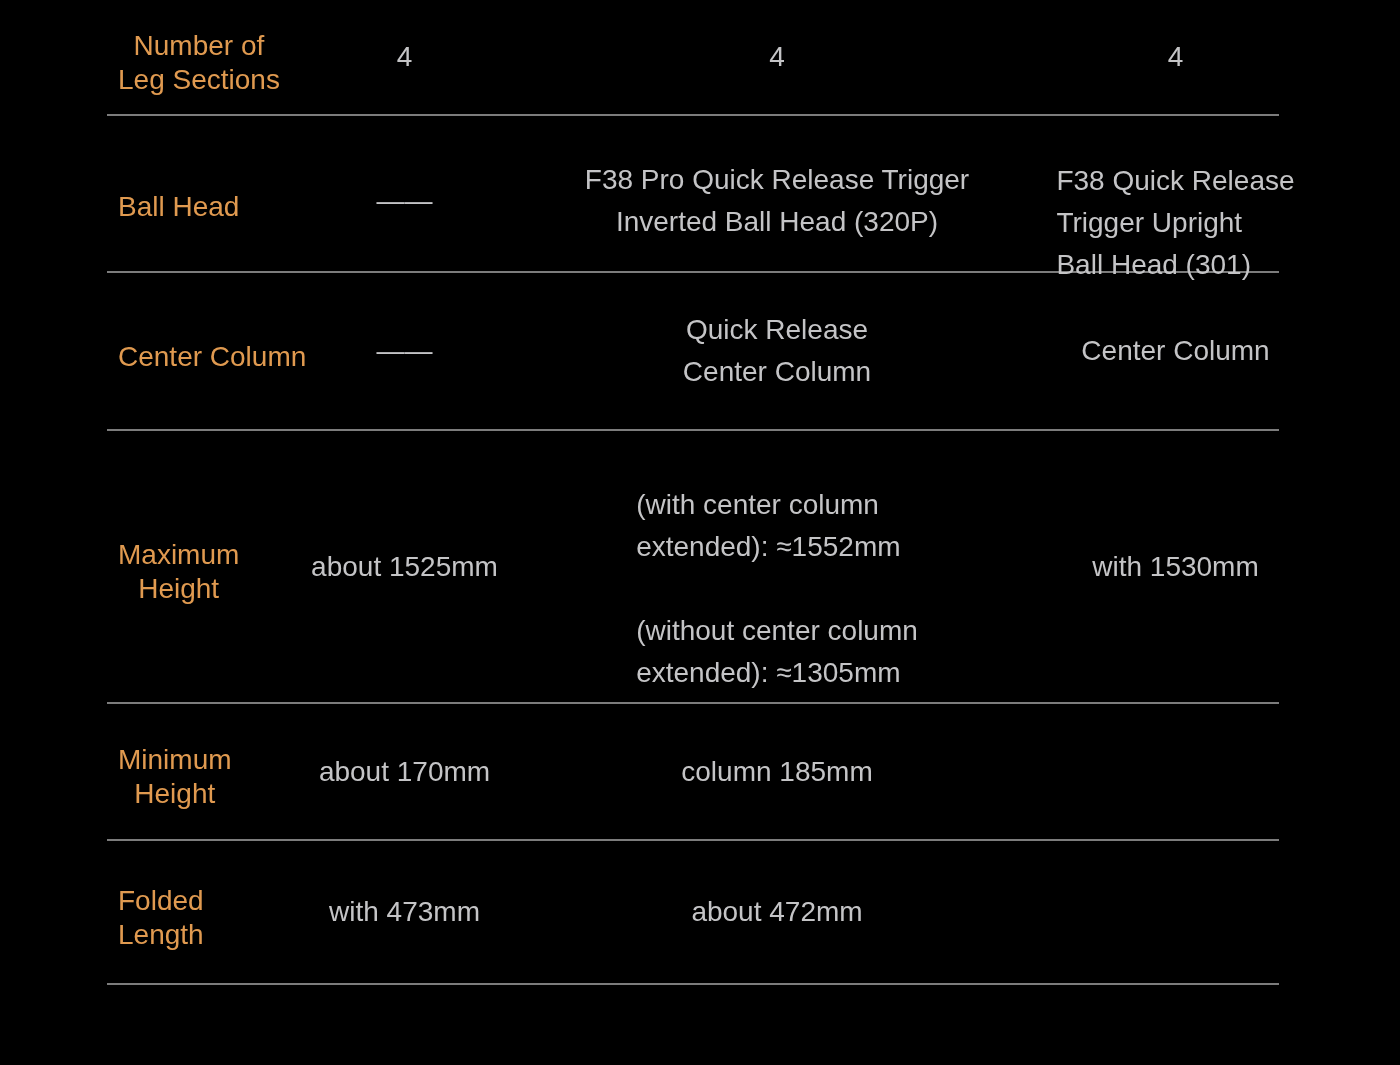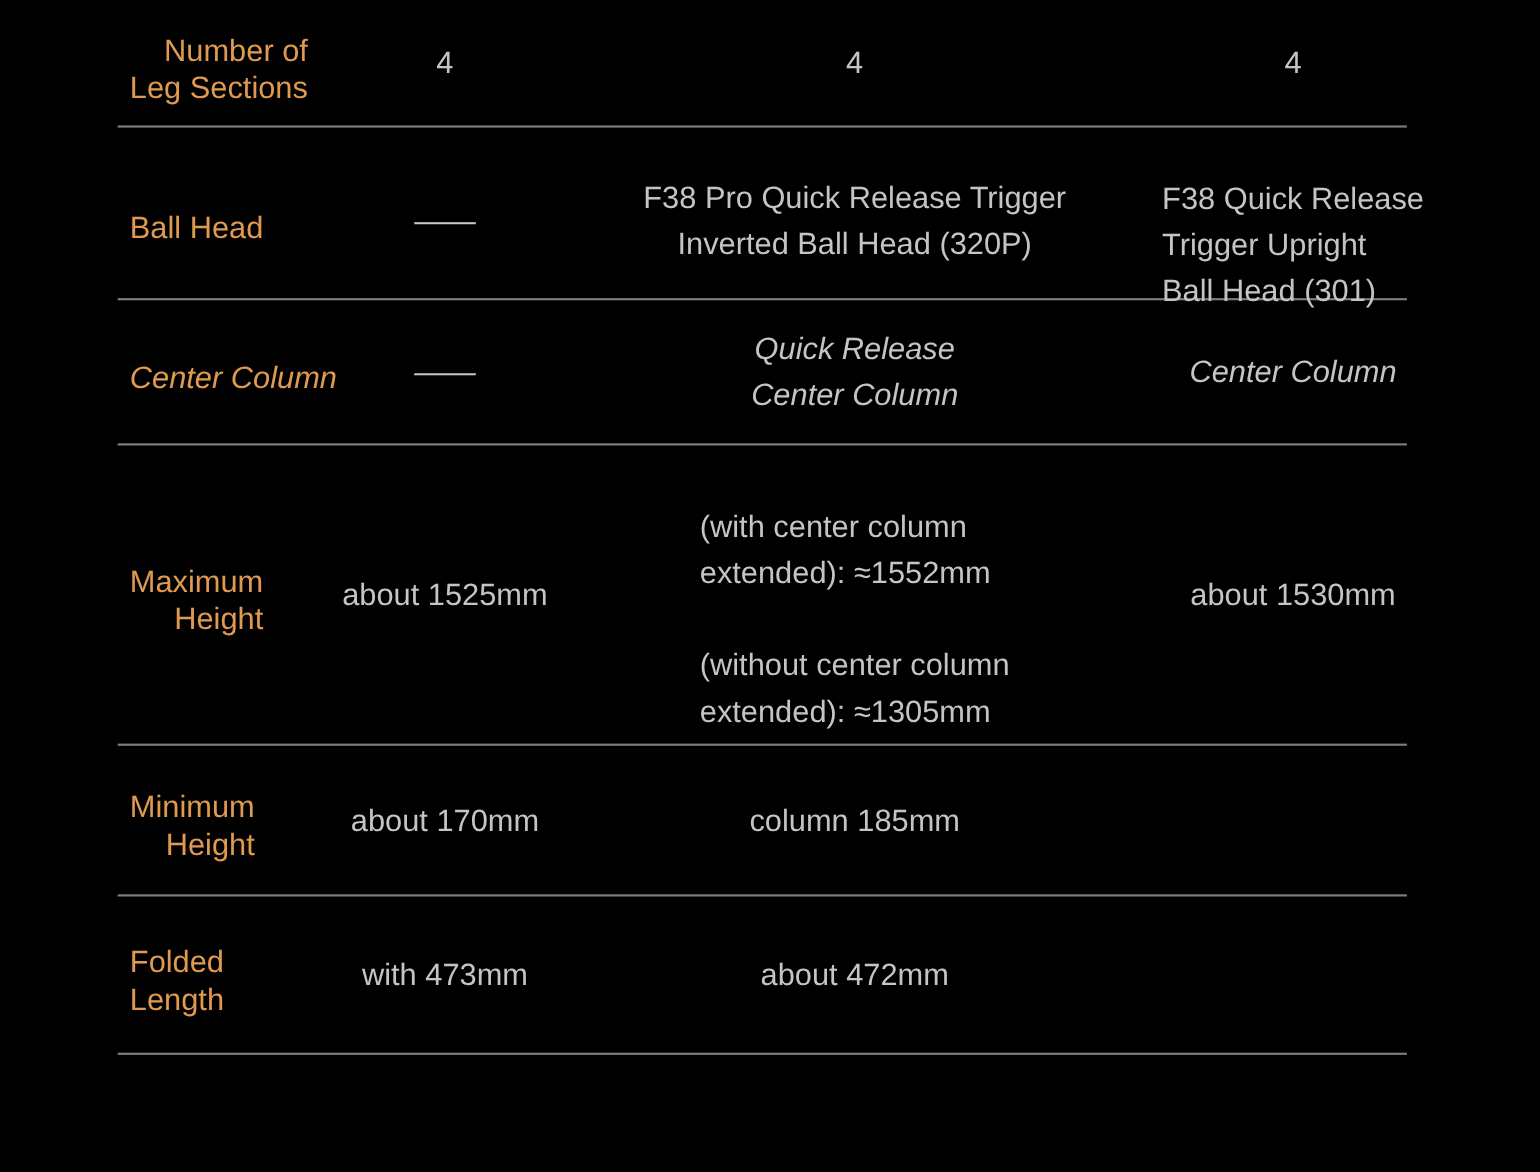--- a/index.html
+++ b/index.html
@@ -19,37 +19,37 @@
   }
   .spec-row {
     display: grid;
     grid-template-columns: 190px 215px 530px 267px;
     align-items: center;
     box-sizing: border-box;
     border-bottom: 2px solid #7c7c7c;
   }
   .r1 { height: 116px; }
   .r2 { height: 157px; }
-  .r3 { height: 132px; font-style: italic; }
+  .r3 { height: 158px; }
   .r4 { height: 273px; }
   .r5 { height: 137px; }
   .r6 { height: 144px; }
 
   .row-label {
     padding-left: 11px;
     color: #e09a50;
     font-size: 28px;
     line-height: 34px;
     text-align: left;
   }
   .row-label .txt {
     display: inline-block;
     width: max-content;
     white-space: pre-line;
-    text-align: right;
+    text-align: center;
     margin-top: 11px;
   }
   .cell {
     color: #c4c4c6;
     font-size: 28px;
     line-height: 42px;
     text-align: center;
   }
   .cell .txt {
     display: inline-block;
@@ -97,21 +97,21 @@
 
   <div class="spec-row r4">
     <div class="row-label"><span class="txt">Maximum
 Height</span></div>
     <div class="cell"><span class="txt">about 1525mm</span></div>
     <div class="cell"><span class="txt blk">(with center column
 extended): ≈1552mm
 
 (without center column
 extended): ≈1305mm</span></div>
-    <div class="cell"><span class="txt">about 1530mm</span></div>
+    <div class="cell"><span class="txt">with 1530mm</span></div>
   </div>
 
   <div class="spec-row r5">
     <div class="row-label"><span class="txt">Minimum
 Height</span></div>
     <div class="cell"><span class="txt">about 170mm</span></div>
     <div class="cell"><span class="txt">column 185mm</span></div>
   </div>
 
   <div class="spec-row r6">

